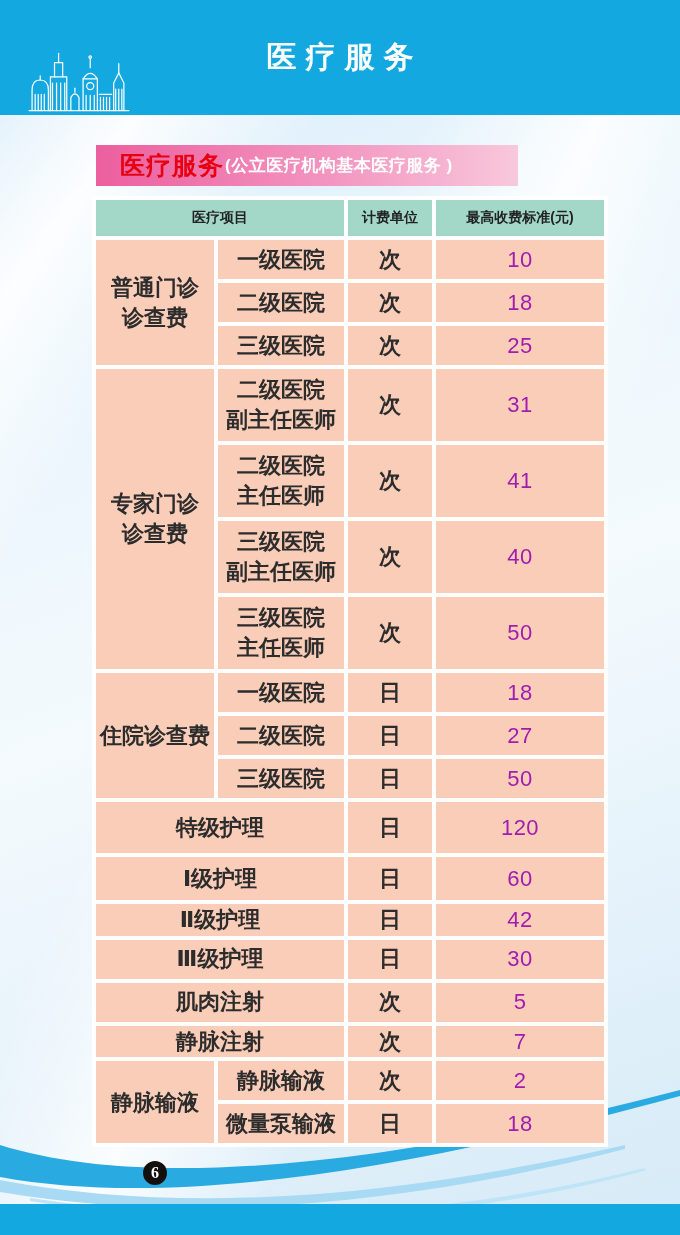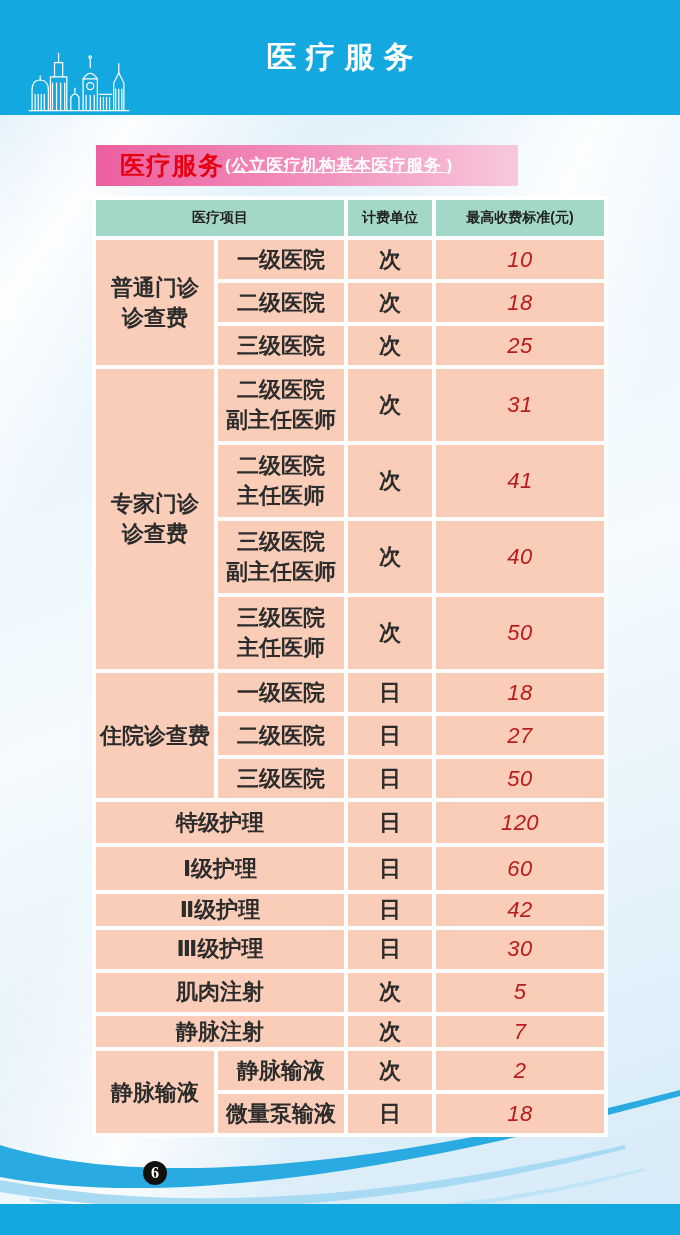--- a/index.html
+++ b/index.html
@@ -22,37 +22,37 @@
     color:#fff;font-size:30px;font-weight:bold;letter-spacing:9px;text-indent:9px;
   }
   .skyline{position:absolute;left:28px;top:48px;}
   
   .banner{
     position:absolute;left:96px;top:145px;width:422px;height:41px;
     background:linear-gradient(90deg,var(--banner-pink-start,#ec5f9e) 0%,#f295c0 55%,var(--banner-pink-end,#f8c8dc) 100%);
     display:flex;align-items:center;padding-left:24px;box-sizing:border-box;
   }
   .banner-title{color:var(--banner-red,#e60012);font-size:25px;font-weight:bold;letter-spacing:1px;}
-  .banner-sub{color:#ffffff;font-size:17px;font-weight:bold;letter-spacing:.5px;margin-left:1px;text-decoration:underline;}
+  .banner-sub{color:#ffffff;font-size:17px;font-weight:bold;letter-spacing:.5px;margin-left:1px;}
   
   .table-wrap{
     position:absolute;left:92px;top:196px;width:516px;z-index:2;
     background:#ffffff;
   }
   table.fee{border-collapse:separate;border-spacing:4px;width:516px;table-layout:fixed;}
   table.fee th{
     background:var(--header-teal,#a3d8c9);
     font-size:14px;font-weight:bold;color:#222;height:34px;text-align:center;vertical-align:middle;
   }
   table.fee td{
     background:var(--cell-peach,#f9cdb8);
     font-size:22px;font-weight:bold;color:#2c2c2c;
     text-align:center;vertical-align:middle;white-space:pre-line;line-height:1.35;
   }
-  table.fee td.num{font-weight:normal;color:#b91c1c;letter-spacing:.5px;font-style:italic;}
+  table.fee td.num{font-weight:normal;color:#a21caf;letter-spacing:.5px;}
   
   .swoosh{position:absolute;left:0;top:1040px;z-index:1;}
   .bottom-band{
     position:absolute;left:0;top:1204px;width:680px;height:31px;
     background:var(--band-blue,#14a8e1);z-index:3;
   }
   .page-num{
     position:absolute;left:143px;top:1161px;width:24px;height:24px;border-radius:50%;
     background:#120f0d;color:#fff;display:flex;align-items:center;justify-content:center;
     font-family:"Liberation Serif","DejaVu Serif",serif;font-size:16px;font-weight:bold;z-index:4;
@@ -168,21 +168,21 @@
           <tr style="height: 39px;">
             <td>二级医院</td>
             <td>日</td>
             <td class="num">27</td>
           </tr>
           <tr style="height: 39px;">
             <td>三级医院</td>
             <td>日</td>
             <td class="num">50</td>
           </tr>
-          <tr style="height: 41px;">
+          <tr style="height: 51px;">
             <td colspan="2">特级护理</td>
             <td>日</td>
             <td class="num">120</td>
           </tr>
           <tr style="height: 43px;">
             <td colspan="2">Ⅰ级护理</td>
             <td>日</td>
             <td class="num">60</td>
           </tr>
           <tr style="height: 30px;">

